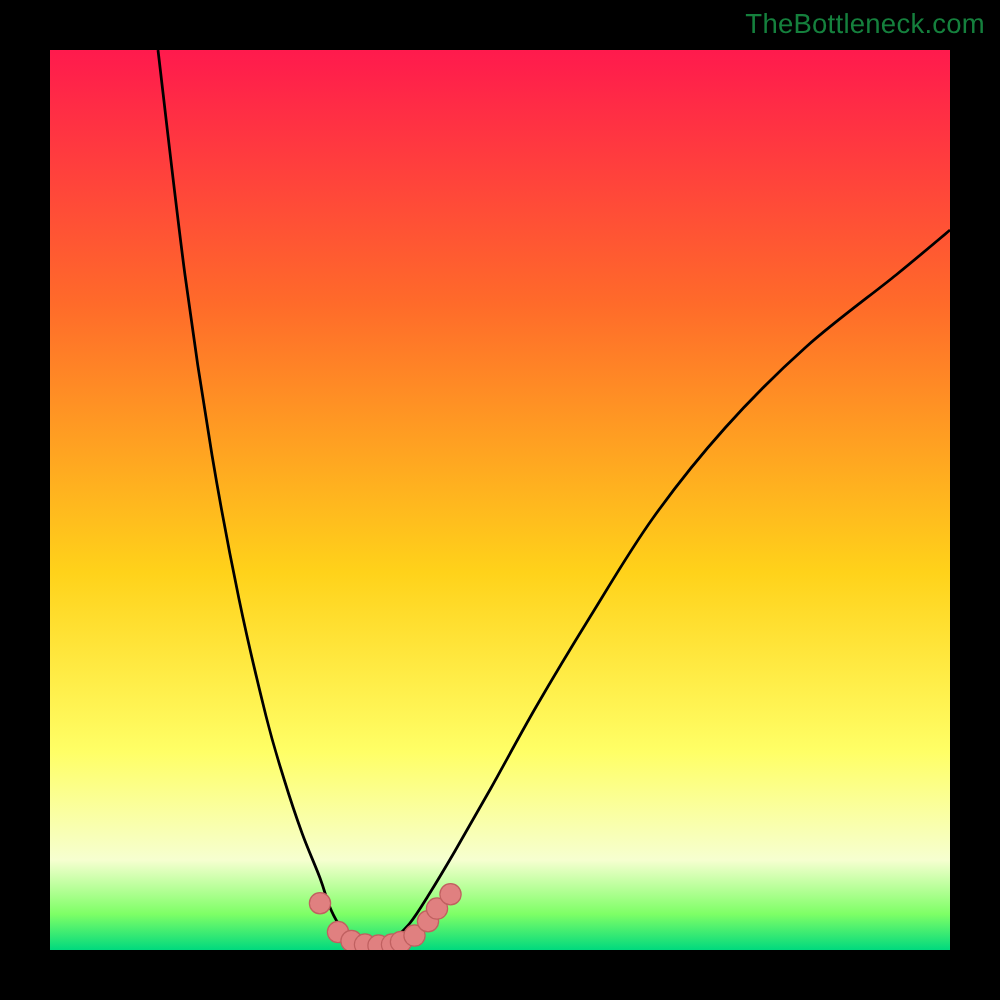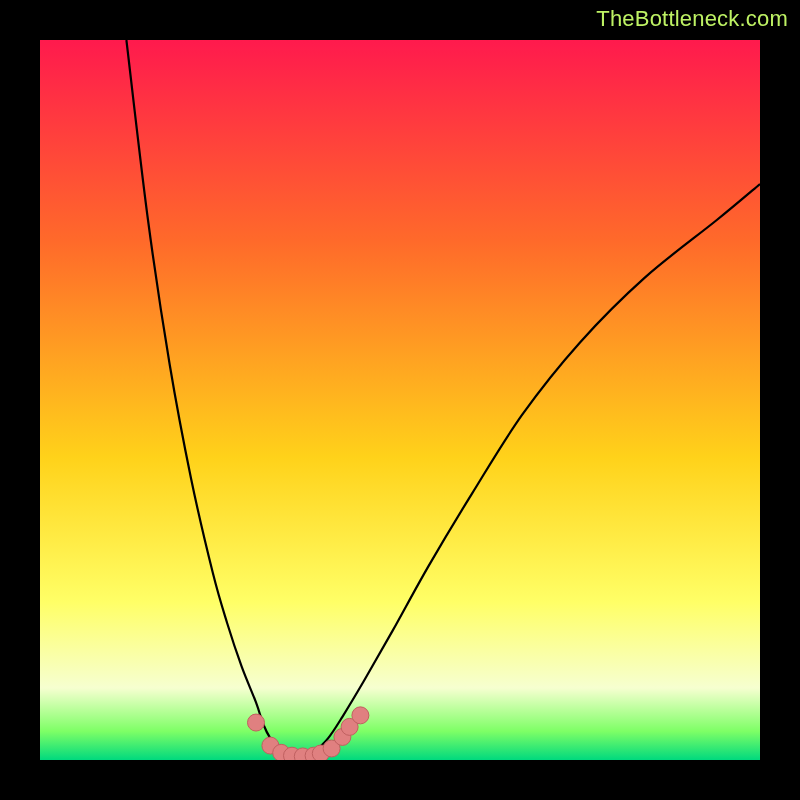--- a/index.html
+++ b/index.html
@@ -28,21 +28,21 @@
   svg {
     display: block;
   }
   .attribution {
     position: absolute;
     top: 6px;
     right: 12px;
     font-family: Arial, Helvetica, sans-serif;
     font-size: 22px;
     font-weight: 500;
-    color: #bef264;
+    color: #15803d;
     letter-spacing: 0.2px;
   }
 </style>
 </head>
 <body>
 
 <div class="frame">
 
   <div class="attribution">TheBottleneck.com</div>
 

